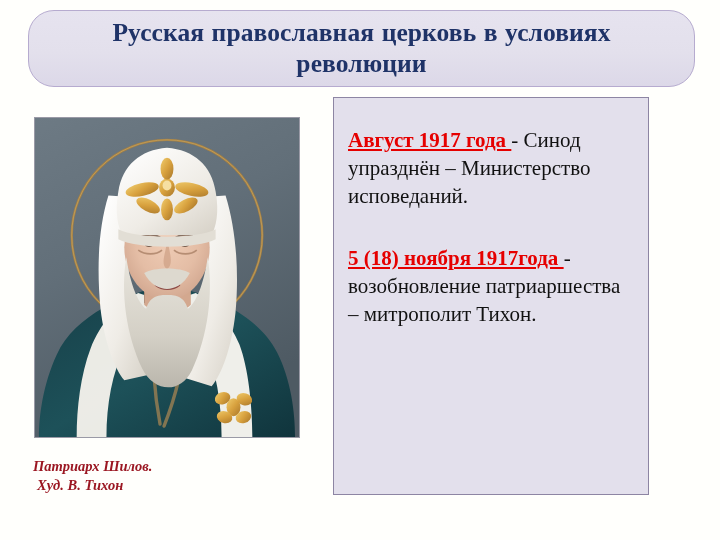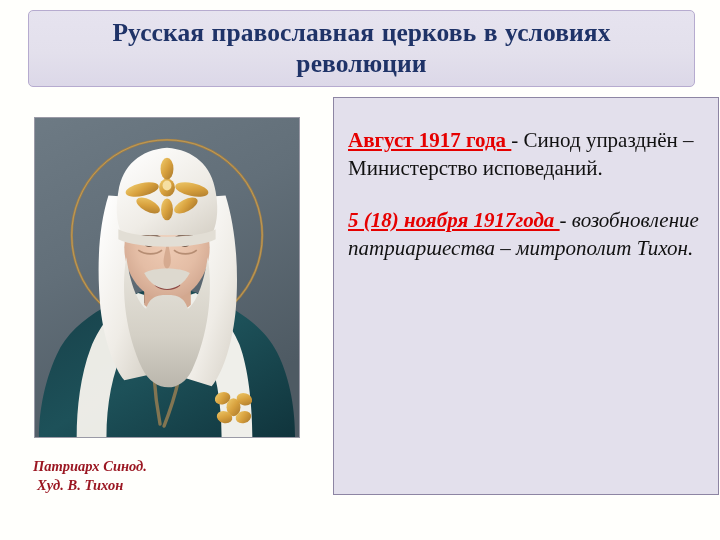--- a/index.html
+++ b/index.html
@@ -18,21 +18,21 @@
   
   #title-banner {
     position: absolute;
     left: 28px;
     top: 10px;
     width: 667px;
     height: 77px;
     box-sizing: border-box;
     background: linear-gradient(180deg, #e6e3ef 0%, #e3e0ec 55%, #dcd8e8 100%);
     border: 1.5px solid #b6abcf;
-    border-radius: 5px;
+    border-radius: 26px;
     display: flex;
     align-items: center;
     justify-content: center;
     padding: 0 18px;
   }
   #title-text {
     color: #1f3368;
     font-family: "Liberation Serif", serif;
     font-weight: bold;
     font-size: 25.5px;
@@ -74,34 +74,34 @@
     font-size: 14.5px;
     line-height: 1.33;
   }
   #caption .cap-line-2 { padding-left: 4px; display: block; }
 
   
   #text-panel {
     position: absolute;
     left: 333px;
     top: 97px;
-    width: 386px;
+    width: 316px;
     height: 398px;
     box-sizing: border-box;
     background: #e3e0ec;
     border: 1.5px solid #8d85a3;
     padding: 8px 12px 10px 14px;
   }
   .para {
     font-family: "Liberation Serif", serif;
     font-size: 21px;
     line-height: 1.33;
     color: #111111;
   }
-  .para + .para { margin-top: 24px; font-style: italic; }
+  .para + .para { margin-top: 34px; }
   .lead {
     color: #e60000;
     font-weight: bold;
     text-decoration: underline;
     text-decoration-color: #e60000;
     text-underline-offset: 2px;
   }
 </style>
 </head>
 <body>
@@ -208,21 +208,21 @@
       <ellipse cx="158" cy="72" rx="17" ry="6.5" transform="rotate(12 158 72)"></ellipse>
       <ellipse cx="114" cy="88" rx="13" ry="6" transform="rotate(28 114 88)"></ellipse>
       <ellipse cx="152" cy="88" rx="13" ry="6" transform="rotate(-28 152 88)"></ellipse>
       <ellipse cx="133" cy="92" rx="6" ry="11"></ellipse>
     </g>
     <ellipse cx="133" cy="68" rx="4.5" ry="5" fill="#f6dfa2"></ellipse>
   </svg>
 </div>
 
 <div id="caption">
-  <span>Патриарх Синод.</span>
+  <span>Патриарх Шилов.</span>
   <span class="cap-line-2">Худ. В. Тихон</span>
 </div>
 
 <div id="text-panel">
   <p class="para">
     <span class="lead">Август 1917 года </span><span>- Синод упразднён – Министерство исповеданий.</span>
   </p>
   <p class="para">
     <span class="lead">5 (18) ноября 1917года </span><span>- возобновление патриаршества – митрополит Тихон.</span>
   </p>

